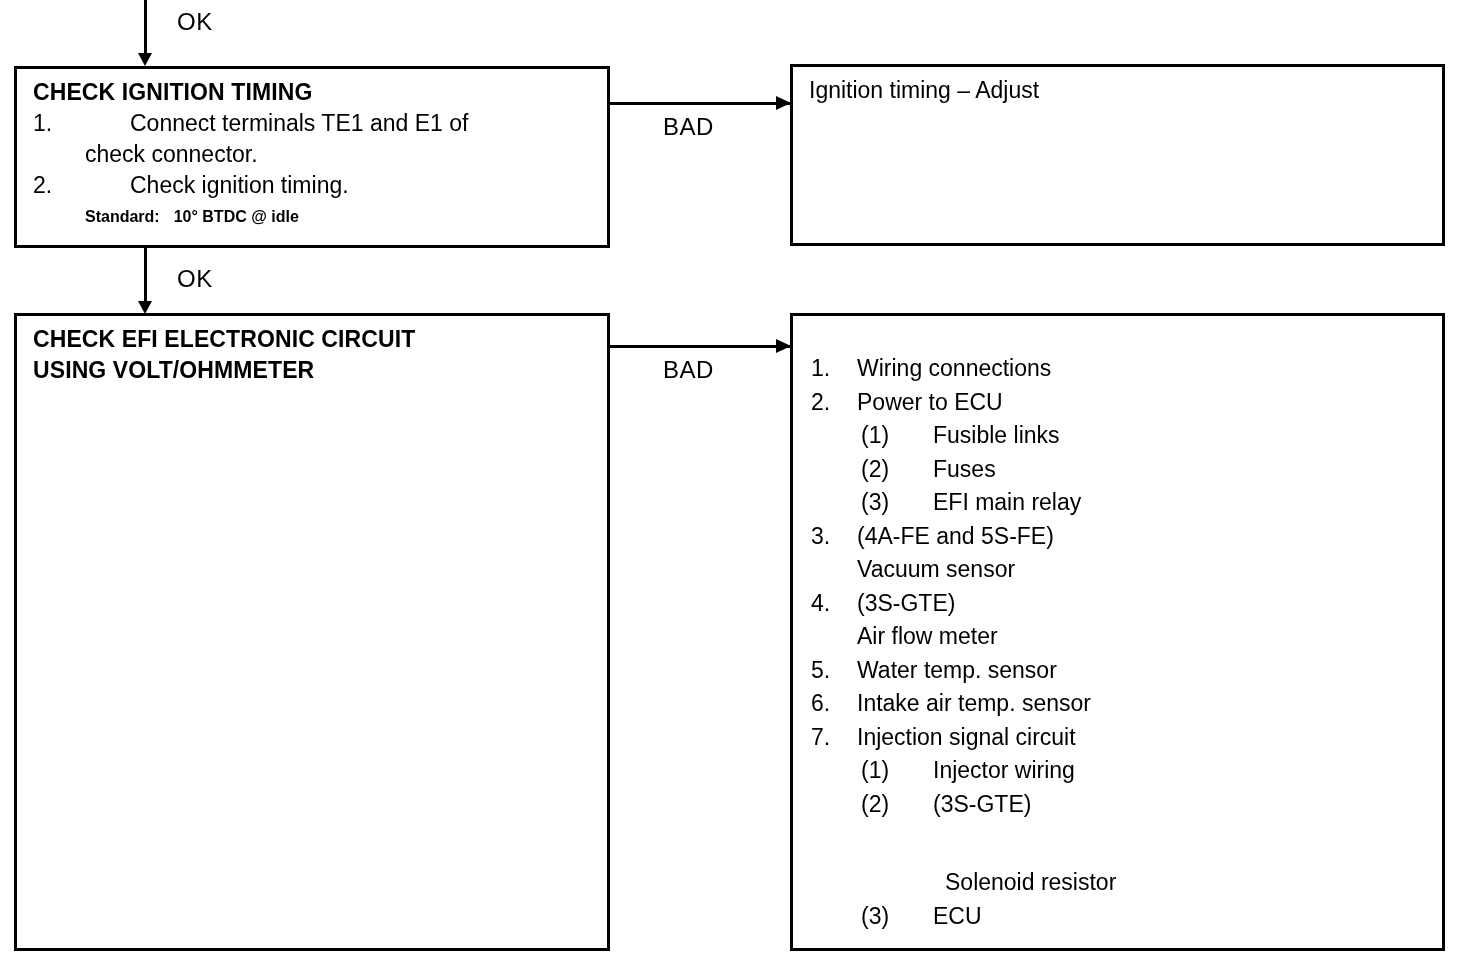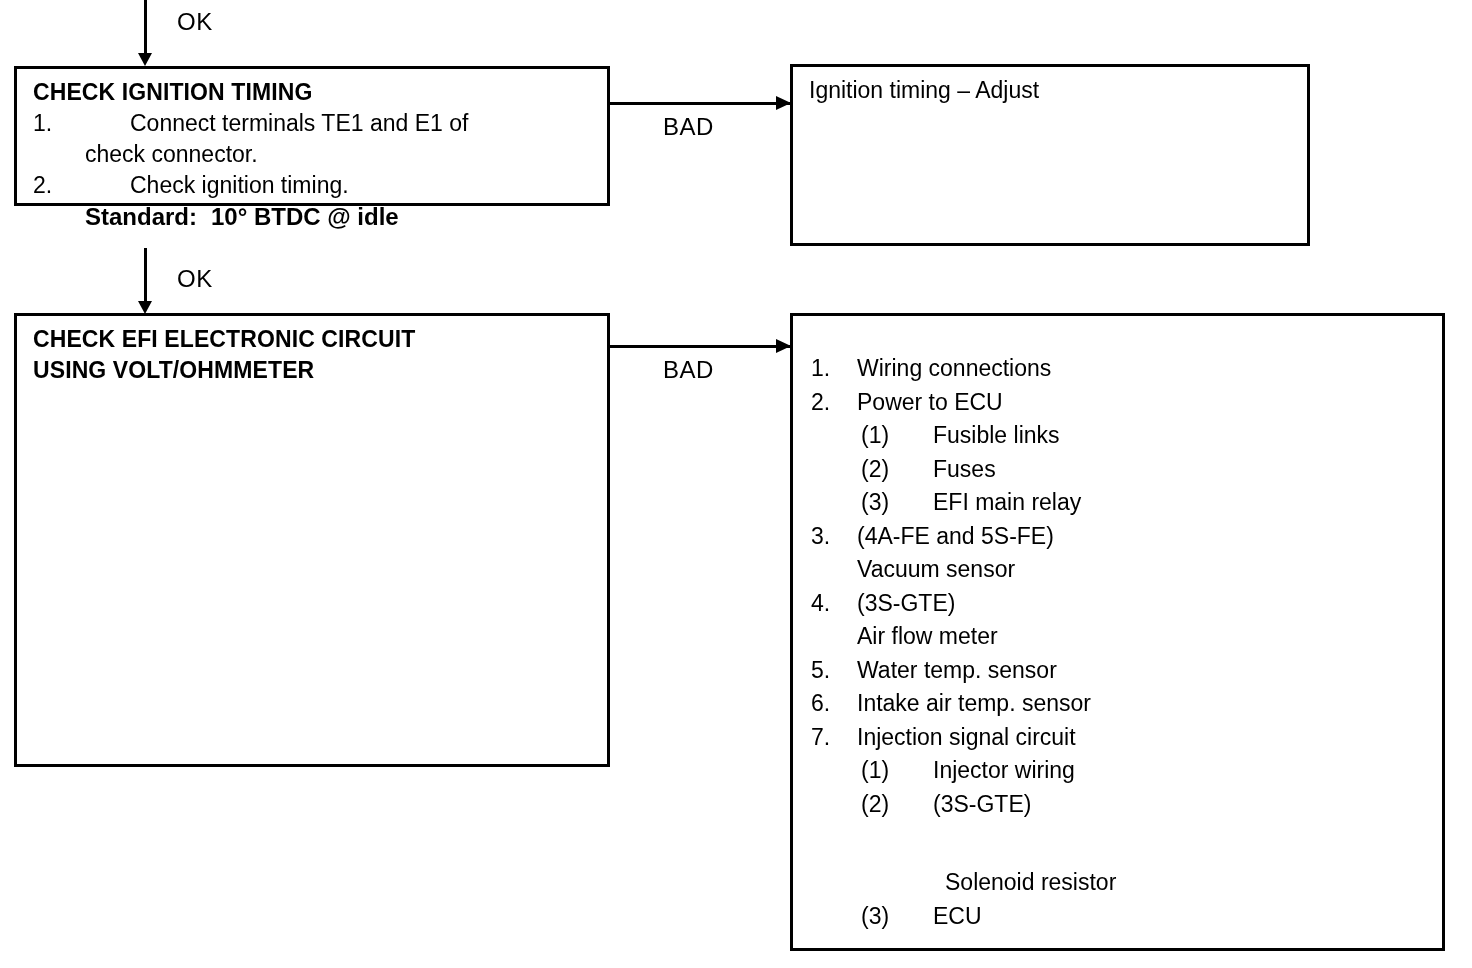--- a/index.html
+++ b/index.html
@@ -24,23 +24,23 @@
   }
 
   
   .box {
     position: absolute;
     border: 3px solid #000000;
     background: #ffffff;
     box-sizing: border-box;
   }
 
-  #box-check-ignition-timing { left: 14px;  top: 66px;  width: 596px; height: 140px; }
-  #box-ignition-adjust       { left: 790px; top: 64px;  width: 520px; height: 182px; }
-  #box-check-efi-circuit     { left: 14px;  top: 313px; width: 596px; height: 454px; text-decoration: underline; }
+  #box-check-ignition-timing { left: 14px;  top: 66px;  width: 596px; height: 182px; }
+  #box-ignition-adjust       { left: 790px; top: 64px;  width: 655px; height: 182px; }
+  #box-check-efi-circuit     { left: 14px;  top: 313px; width: 596px; height: 638px; text-decoration: underline; }
   #box-efi-fault-list        { left: 790px; top: 313px; width: 655px; height: 638px; }
 
   
   .box-inner {
     position: absolute;
     left: 16px;
     top: 8px;
     right: 6px;
   }
 
@@ -70,21 +70,21 @@
     position: absolute;
     left: 0;
     top: 0;
     width: 42px;
   }
   .step > .txt { display: block; margin-left: 45px; }
   .step .cont {
     display: block;
   }
   .standard {
-    font-size: 24px;
+    font-size: 16px;
     line-height: 31px;
     font-weight: bold;
     padding-left: 52px;
     white-space: nowrap;
   }
   .standard .lbl { margin-right: 14px; }
 
   
   .faults {
     position: absolute;

